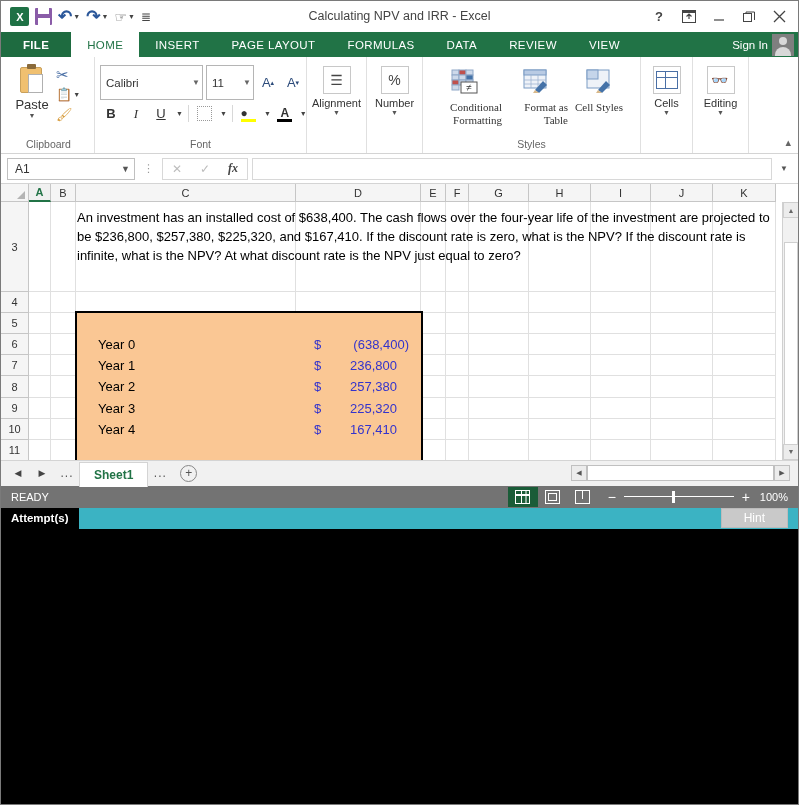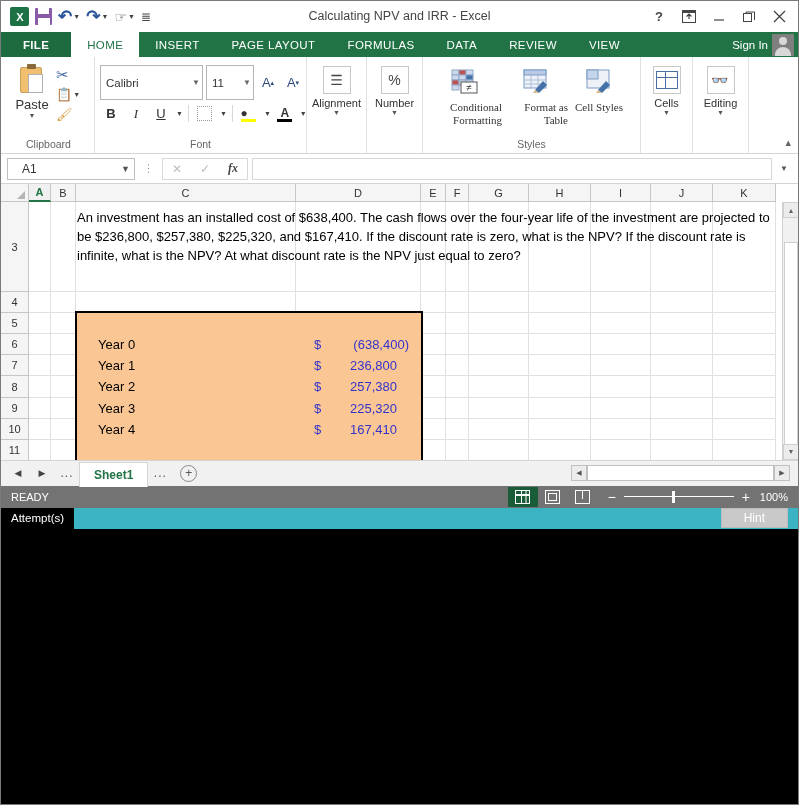--- a/index.html
+++ b/index.html
@@ -197,21 +197,21 @@
   
   .formula-bar {
     height: 30px; min-height:30px; background:#fff;
     display:flex; align-items:center; padding: 0 6px; gap:4px;
     border-bottom:1px solid #d4d4d4;
   }
   .namebox {
     width:128px;height:22px;border:1px solid #c0c0c0;background:#fff;
     display:flex;align-items:center;padding:0 4px 0 7px;font-size:12px;color:#333;
   }
-  .namebox .nv{flex:1;margin-left:7px;}
+  .namebox .nv{flex:1;}
   .namebox .nd{font-size:9px;color:#555;}
   .fb-dots{font-size:11px;color:#999;padding:0 4px;letter-spacing:0;}
   .fb-btns{display:flex;align-items:center;border:1px solid #d8d8d8;height:22px;background:#fff;}
   .fb-btn{width:28px;height:20px;display:flex;align-items:center;justify-content:center;font-size:12px;color:#bdbdbd;}
   .fb-btn.fx{color:#444;font-style:italic;font-family:"Liberation Serif",serif;font-weight:bold;font-size:12px;}
   .fb-input{flex:1;height:22px;border:1px solid #d8d8d8;background:#fff;padding:0 4px;font-size:12px;}
   .fb-drop{width:16px;height:22px;display:flex;align-items:center;justify-content:center;font-size:8px;color:#555;}
 
   
   .gridwrap{flex:1;position:relative;overflow:hidden;background:#fff;}
@@ -302,21 +302,21 @@
   .zm-track{width:110px;height:1.5px;background:#fff;position:relative;}
   .zm-thumb{position:absolute;left:48px;top:-5px;width:3px;height:12px;background:#fff;}
   .zm-pct{font-size:11px;margin-left:6px;min-width:32px;text-align:right;}
 
   
   .attemptbar{
     height:21px;min-height:21px;background:#3bb3c3;display:flex;align-items:center;
     position:relative;
   }
   .attempt-lbl{
-    background:#000;color:#fff;font-size:11.5px;font-weight:normal;
+    background:#000;color:#fff;font-size:11.5px;font-weight:bold;
     height:21px;display:flex;align-items:center;padding:0 10px;
   }
   .hintbtn{
     margin-left:auto;margin-right:10px;background:#c9c9c9;color:#fff;
     font-size:12px;padding:2px 22px;border:1px solid #bbb;
   }
   .blackbar{flex:1;background:#000;}
 </style>
 </head>
 <body>

